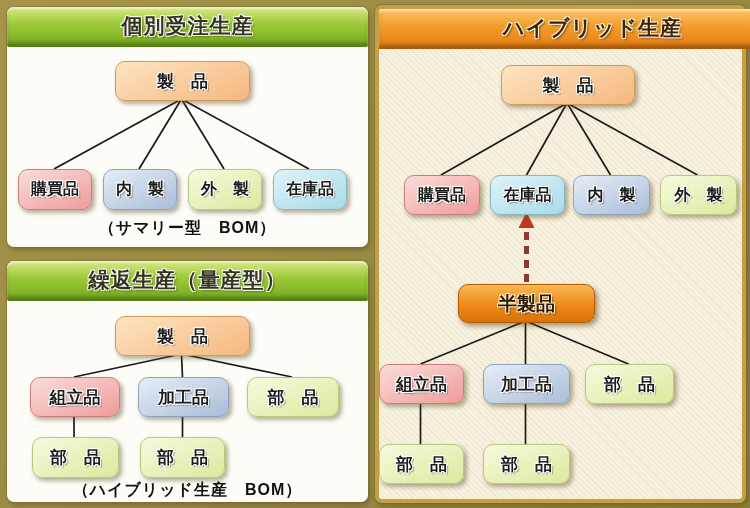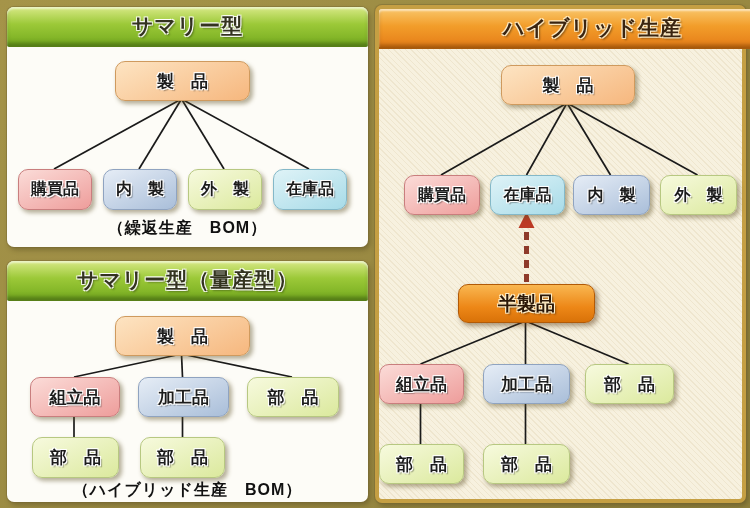--- a/index.html
+++ b/index.html
@@ -66,41 +66,41 @@
     font-size:16px;font-weight:bold;color:#111;letter-spacing:1px;
   }
   svg.wires{position:absolute;left:0;top:0;pointer-events:none;}
 </style>
 </head>
 <body>
 
 <div class="stage">
 
   <div class="panel panel-light" style="left:7px;top:7px;width:361px;height:240px;">
-    <div class="hdr hdr-green">サマリー型</div>
+    <div class="hdr hdr-green">個別受注生産</div>
 
     <svg class="wires" width="361" height="240">
       <line x1="174.5" y1="92" x2="47" y2="162" stroke="#1a1a1a" stroke-width="1.7"></line>
       <line x1="174.5" y1="92" x2="132" y2="162" stroke="#1a1a1a" stroke-width="1.7"></line>
       <line x1="174.5" y1="92" x2="217" y2="162" stroke="#1a1a1a" stroke-width="1.7"></line>
       <line x1="174.5" y1="92" x2="302" y2="162" stroke="#1a1a1a" stroke-width="1.7"></line>
     </svg>
 
     <div class="bx c-product" style="left:108px;top:54px;width:133px;height:38px;">製　品</div>
 
     <div class="bx c-pink" style="left:11px;top:162px;width:72px;height:39px;font-size:16px;">購買品</div>
     <div class="bx c-blue" style="left:96px;top:162px;width:72px;height:39px;font-size:16px;">内　製</div>
     <div class="bx c-green" style="left:181px;top:162px;width:72px;height:39px;font-size:16px;">外　製</div>
     <div class="bx c-cyan" style="left:266px;top:162px;width:72px;height:39px;font-size:16px;">在庫品</div>
 
-    <div class="caption" style="top:211px;">（繰返生産　BOM）</div>
+    <div class="caption" style="top:211px;">（サマリー型　BOM）</div>
   </div>
 
   <div class="panel panel-light" style="left:7px;top:261px;width:361px;height:241px;">
-    <div class="hdr hdr-green">サマリー型（量産型）</div>
+    <div class="hdr hdr-green">繰返生産（量産型）</div>
 
     <svg class="wires" width="361" height="241">
       <line x1="174.5" y1="93" x2="67" y2="116" stroke="#1a1a1a" stroke-width="1.7"></line>
       <line x1="174.5" y1="93" x2="175.5" y2="116" stroke="#1a1a1a" stroke-width="1.7"></line>
       <line x1="174.5" y1="93" x2="285" y2="116" stroke="#1a1a1a" stroke-width="1.7"></line>
       <line x1="67" y1="154" x2="67" y2="176" stroke="#1a1a1a" stroke-width="1.7"></line>
       <line x1="175.5" y1="154" x2="175.5" y2="176" stroke="#1a1a1a" stroke-width="1.7"></line>
     </svg>
 
     <div class="bx c-product" style="left:108px;top:55px;width:133px;height:38px;">製　品</div>

